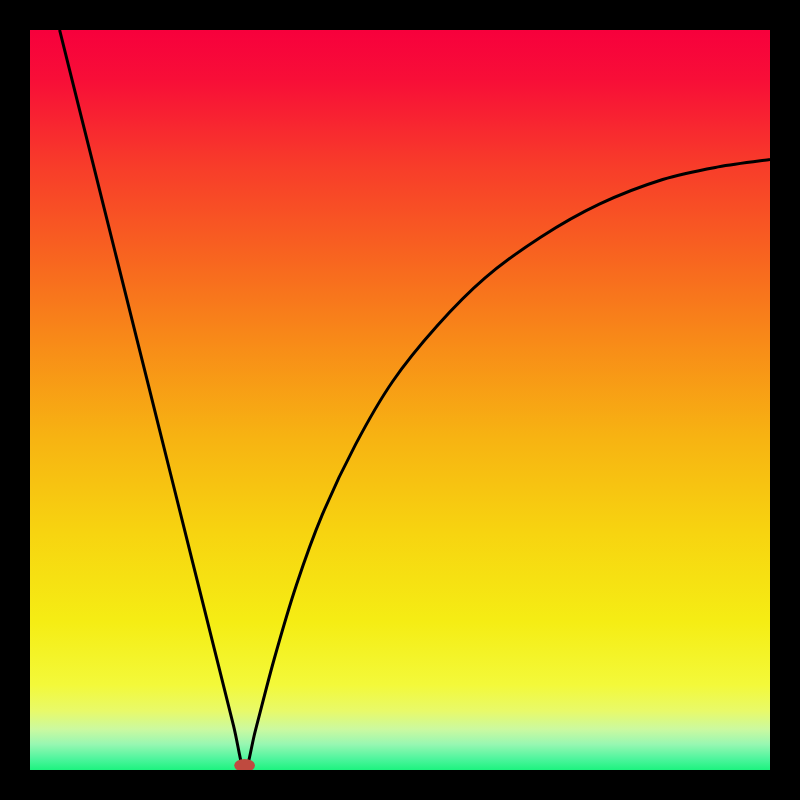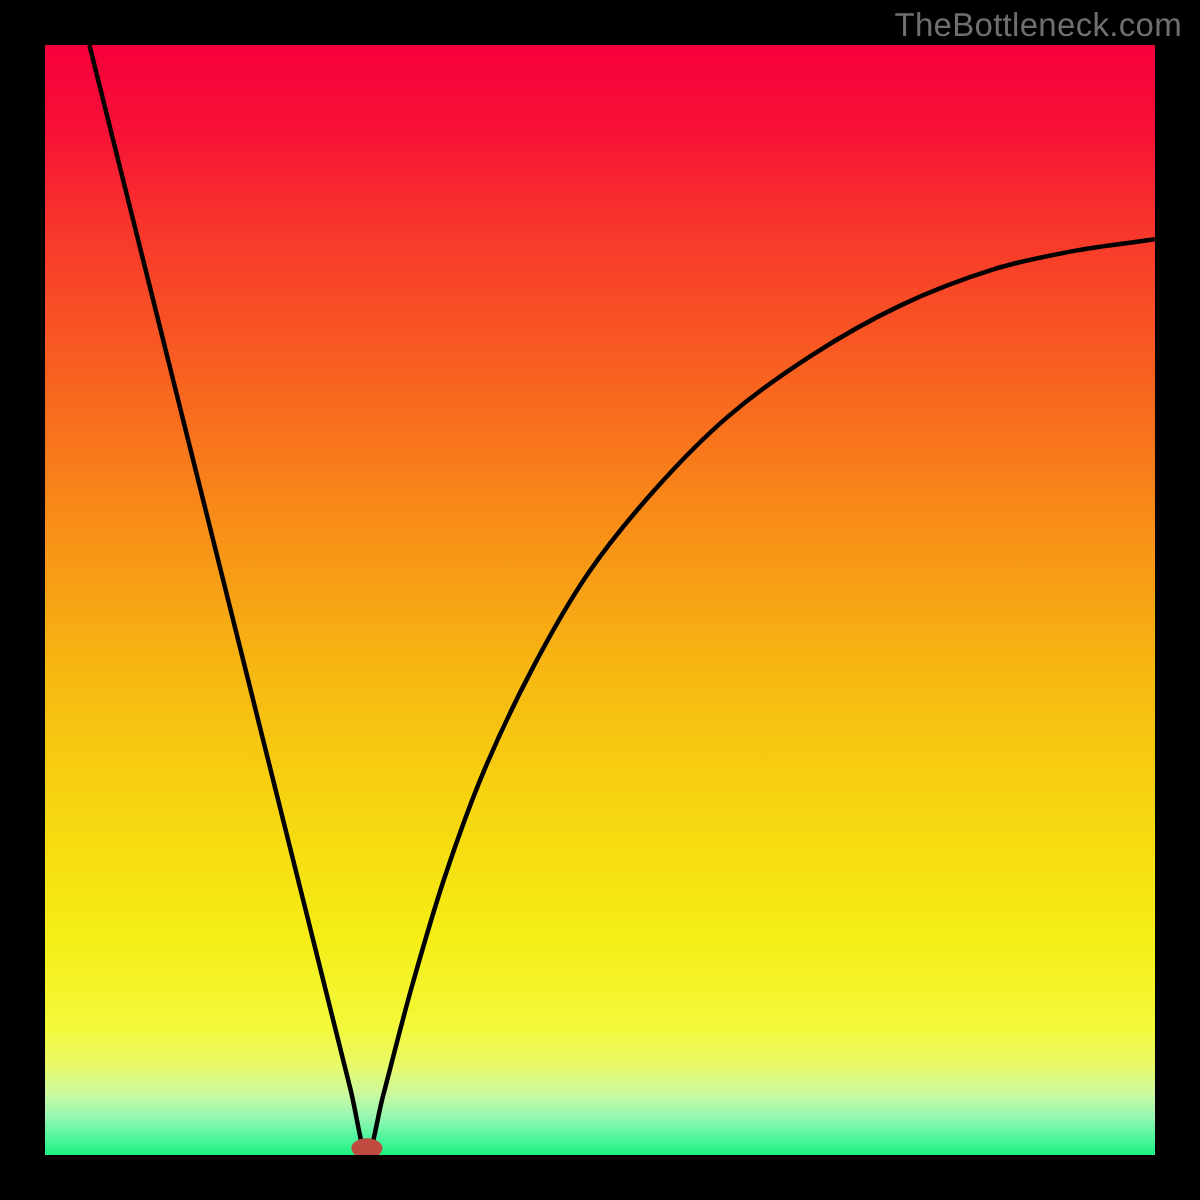--- a/index.html
+++ b/index.html
@@ -32,21 +32,20 @@
     font-size: 22px;
     font-weight: 500;
     letter-spacing: 0.2px;
     user-select: none;
   }
 </style>
 </head>
 <body>
 
 <div class="frame">
-  <div class="watermark">TheBottleneck.com</div>
 
   <div class="plot-area">
     <svg id="chart-svg" width="740" height="740" viewBox="0 0 740 740">
       <defs>
         <linearGradient id="bg-grad" x1="0" y1="0" x2="0" y2="1">
             <stop offset="0.00%" stop-color="#f7003c"></stop>
             <stop offset="7.00%" stop-color="#f80f37"></stop>
             <stop offset="18.00%" stop-color="#f83b2a"></stop>
             <stop offset="30.00%" stop-color="#f86220"></stop>
             <stop offset="42.00%" stop-color="#f88a18"></stop>

